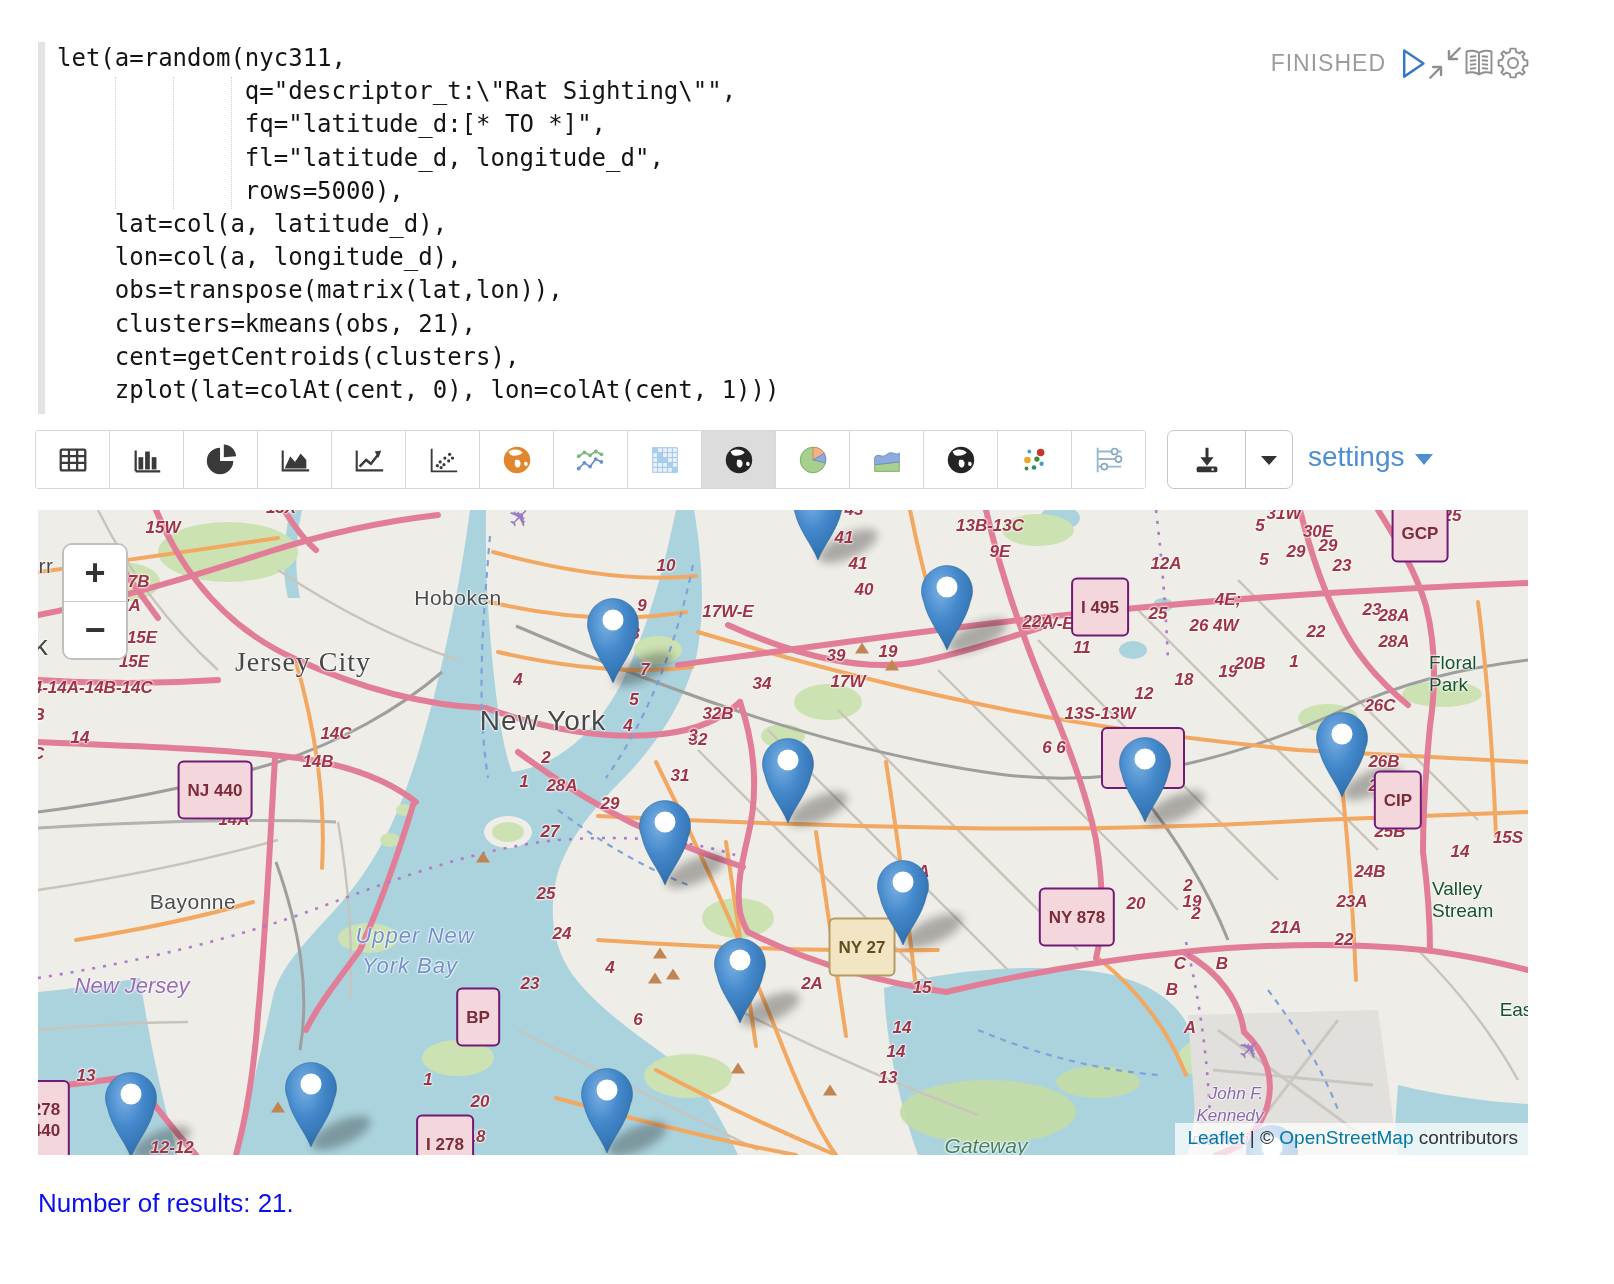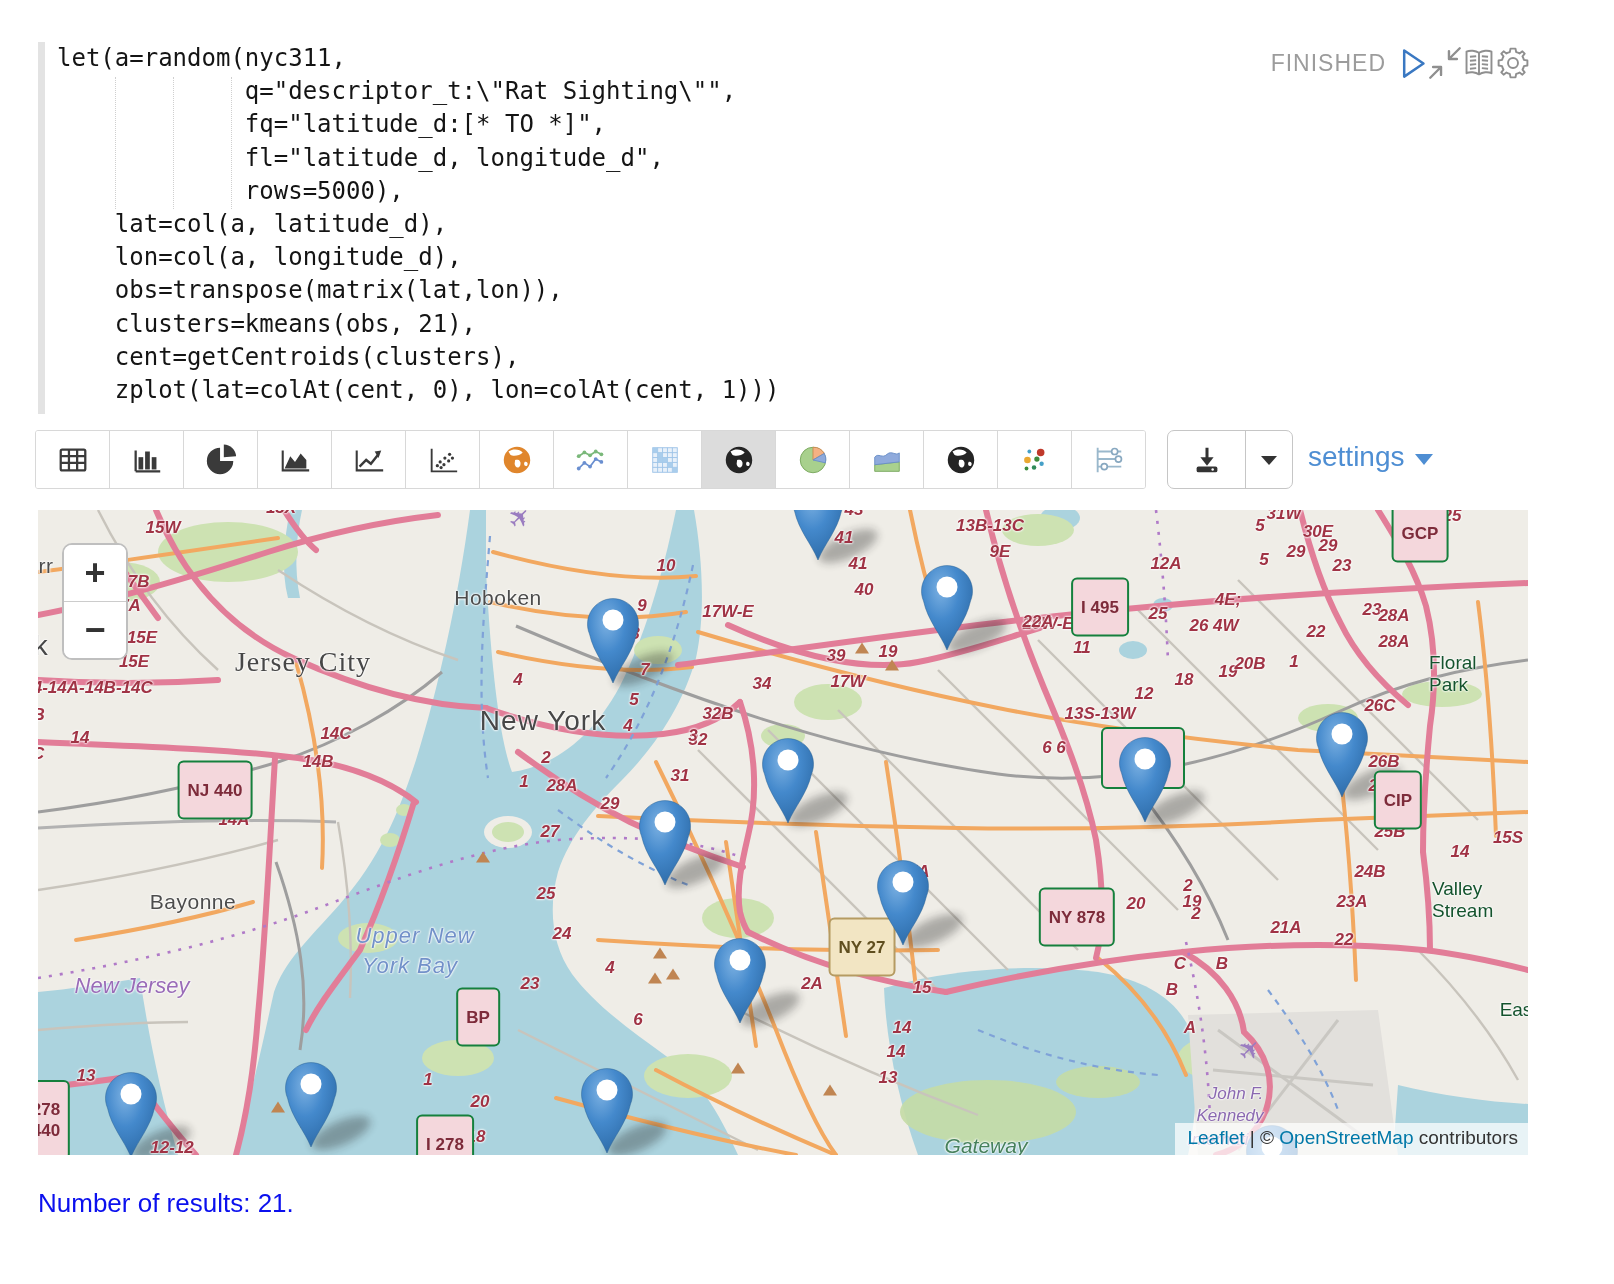--- a/index.html
+++ b/index.html
@@ -52,21 +52,21 @@
           text-shadow:0 0 2px #fff,0 0 2px #fff,0 0 3px #fff;}
   .ref{font-style:italic;font-weight:bold;font-size:17px;color:#a03345;}
   .city{font-size:21px;color:#4c4c4c;letter-spacing:.5px;}
   .citylg{font-size:28px;color:#474747;letter-spacing:1px;}
   .citysm{font-size:19px;color:#14532d;}
   .water{font-style:italic;font-size:22px;color:#7291c9;letter-spacing:1px;}
   .purple{font-style:italic;font-size:22px;color:#9a6cb8;}
   .green{font-style:italic;font-size:21px;color:#46815c;}
   .jfk{font-style:italic;font-size:17px;color:#8a68b0;}
   .mbadge{position:absolute;transform:translate(-50%,-50%);white-space:pre-line;text-align:center;
-          font-weight:bold;font-size:17px;color:#7d2b3a;background:#f4d7dc;border:2px solid #15803d;
+          font-weight:bold;font-size:17px;color:#7d2b3a;background:#f4d7dc;border:2px solid #701a75;
           padding:17px 8px;border-radius:6px;pointer-events:none;line-height:21px;}
   .mbadge.tan{background:#f2e5c3;border-color:#b59b62;color:#5f4e1f;}
   .mbadge.blank{min-width:64px;min-height:24px;}
   .tri{position:absolute;width:0;height:0;transform:translate(-50%,-50%);
        border-left:7px solid transparent;border-right:7px solid transparent;
        border-bottom:11px solid #c08552;pointer-events:none;}
   .plane{position:absolute;font-size:27px;color:#9a7cc0;pointer-events:none;}
 
   
   .results{position:absolute;left:38px;top:1188px;font-size:26px;color:#0b10ee;}
@@ -582,21 +582,21 @@
         <div class="mlabel ref" style="left: 858px; top: 542px;">14</div>
         <div class="mlabel ref" style="left: 850px; top: 568px;">13</div>
         <div class="mlabel ref" style="left: 876px; top: 362px;">27A</div>
         <div class="mlabel ref" style="left: 1470px; top: 328px;">15S</div>
         <div class="mlabel ref" style="left: 1422px; top: 342px;">14</div>
         <div class="mlabel ref" style="left: 442px; top: 592px;">20</div>
         <div class="mlabel ref" style="left: 438px; top: 627px;">18</div>
         <div class="mlabel ref" style="left: 390px; top: 570px;">1</div>
         <div class="mlabel ref" style="left: 48px; top: 566px;">13</div>
         <div class="mlabel ref" style="left: 134px; top: 638px;">12-12</div>
-        <div class="mlabel city" style="left: 420px; top: 88px; margin-left: 40px;">Hoboken</div>
+        <div class="mlabel city" style="left: 420px; top: 88px;">Hoboken</div>
         <div class="mlabel citylg" style="left: 265px; top: 152px; font-family: Liberation Serif, serif;">Jersey City</div>
         <div class="mlabel citylg" style="left: 505px; top: 211px;">New York</div>
         <div class="mlabel city" style="left: 155px; top: 392px;">Bayonne</div>
         <div class="mlabel citysm" style="left: 1424px; top: 164px;">Floral Park</div>
         <div class="mlabel citysm" style="left: 1426px; top: 390px;">Valley Stream</div>
         <div class="mlabel citysm" style="left: 1478px; top: 500px;">Eas</div>
         <div class="mlabel city" style="left: 2px; top: 56px;">arr</div>
         <div class="mlabel citylg" style="left: -2px; top: 136px;">rk</div>
         <div class="mlabel water" style="left: 377px; top: 426px;">Upper New</div>
         <div class="mlabel water" style="left: 372px; top: 456px;">York Bay</div>

